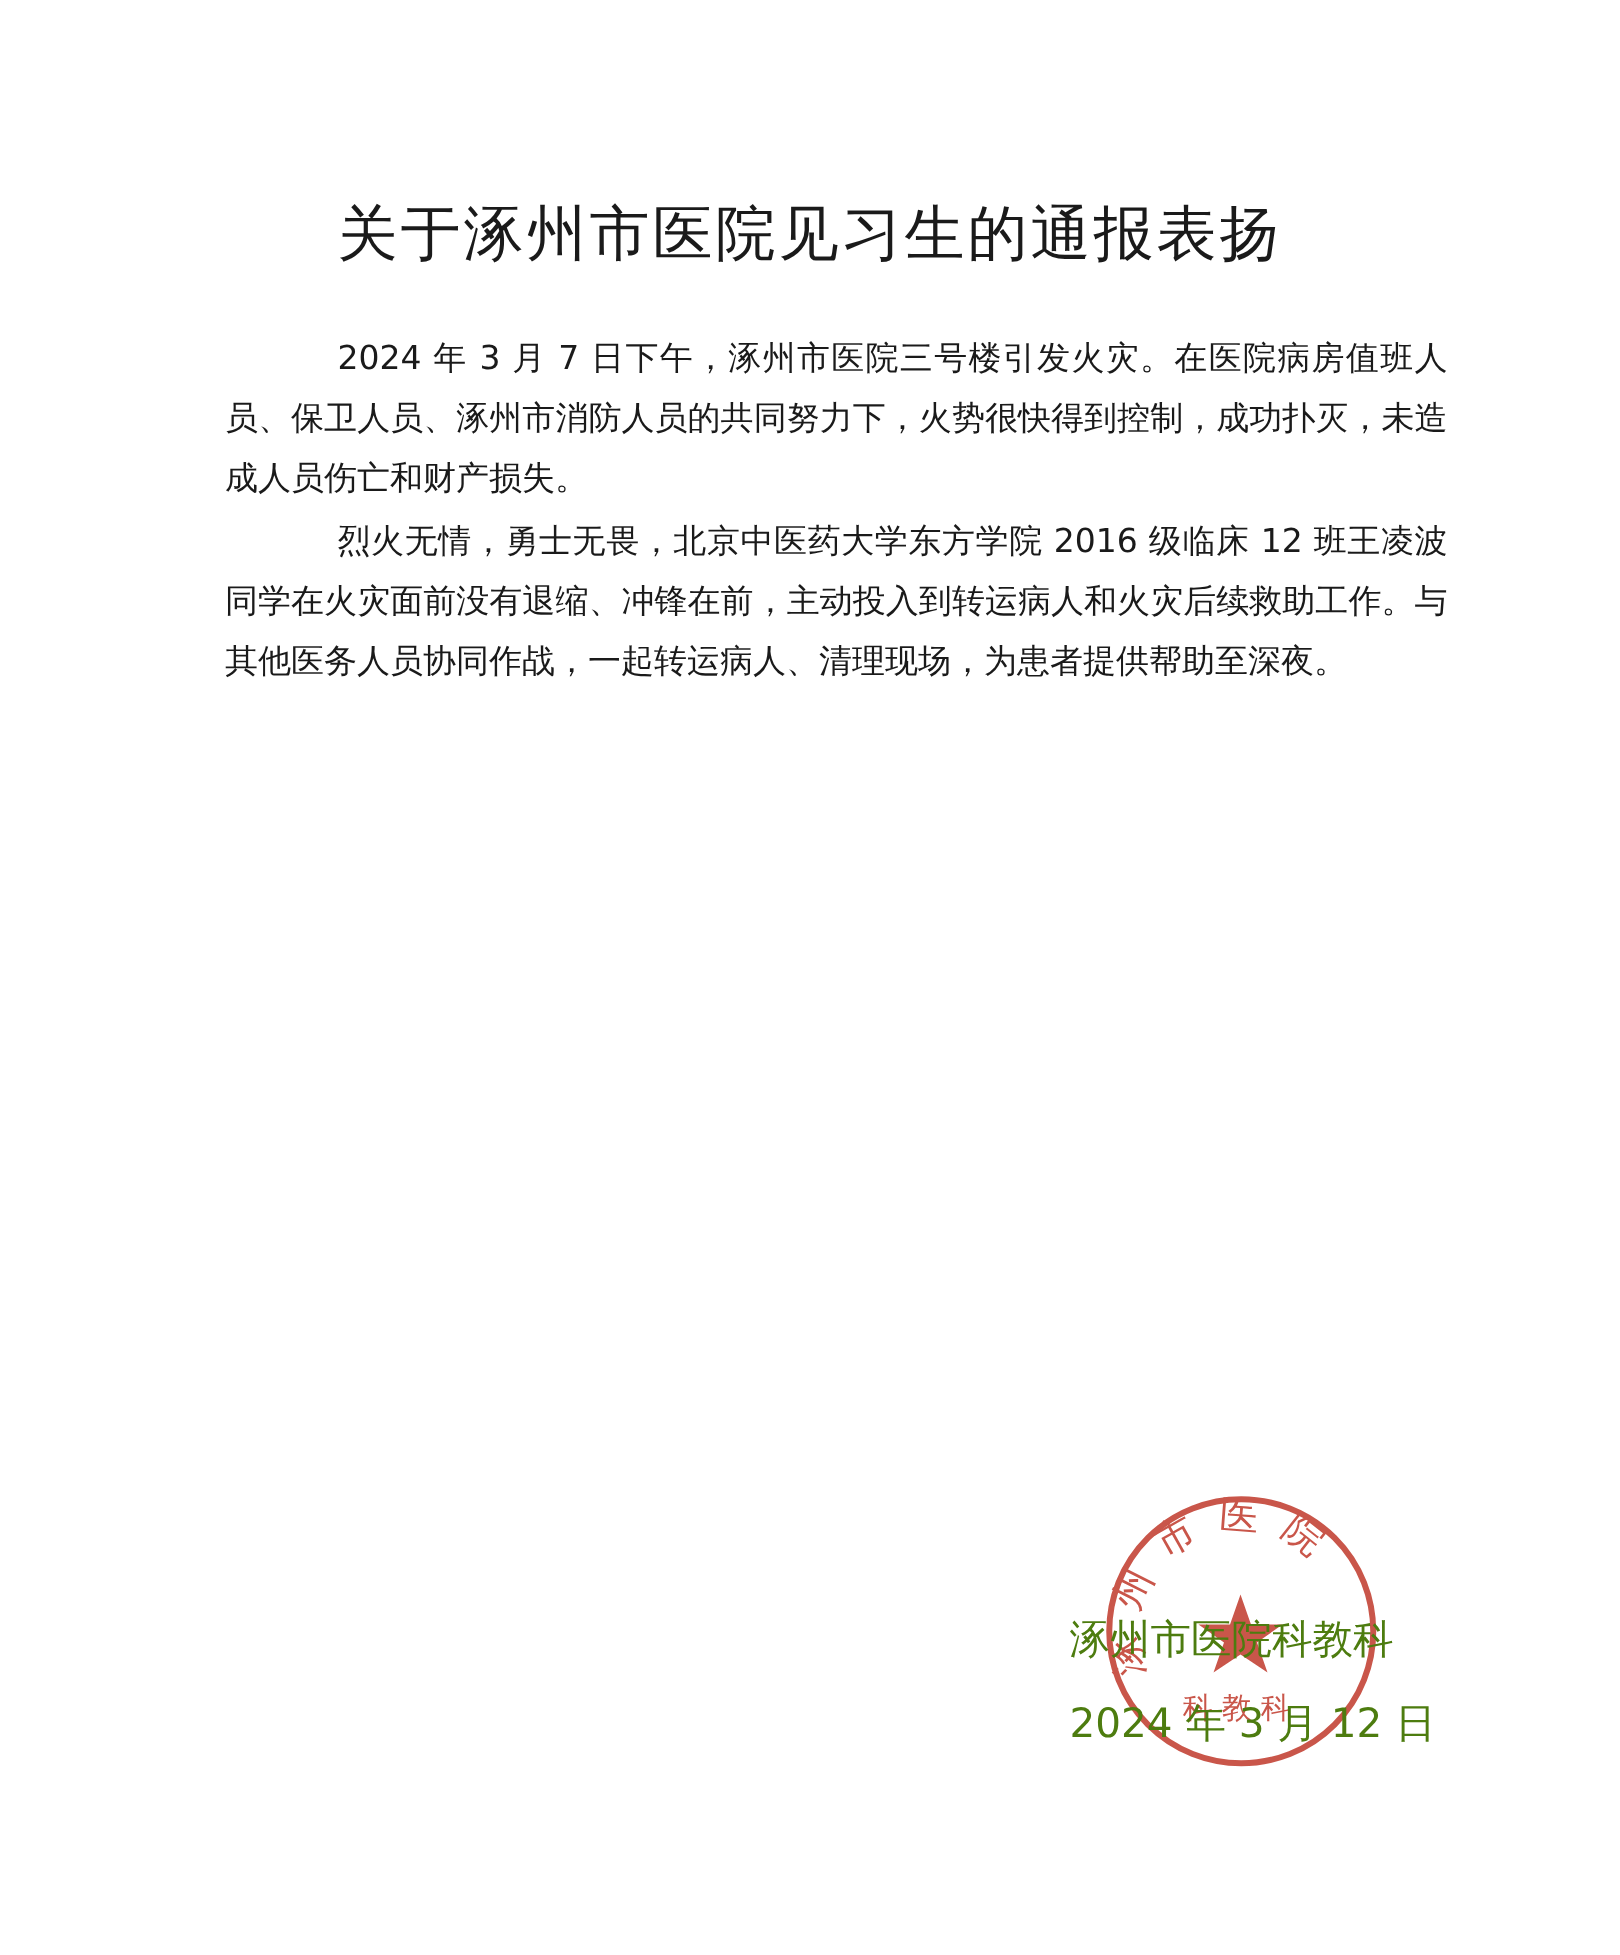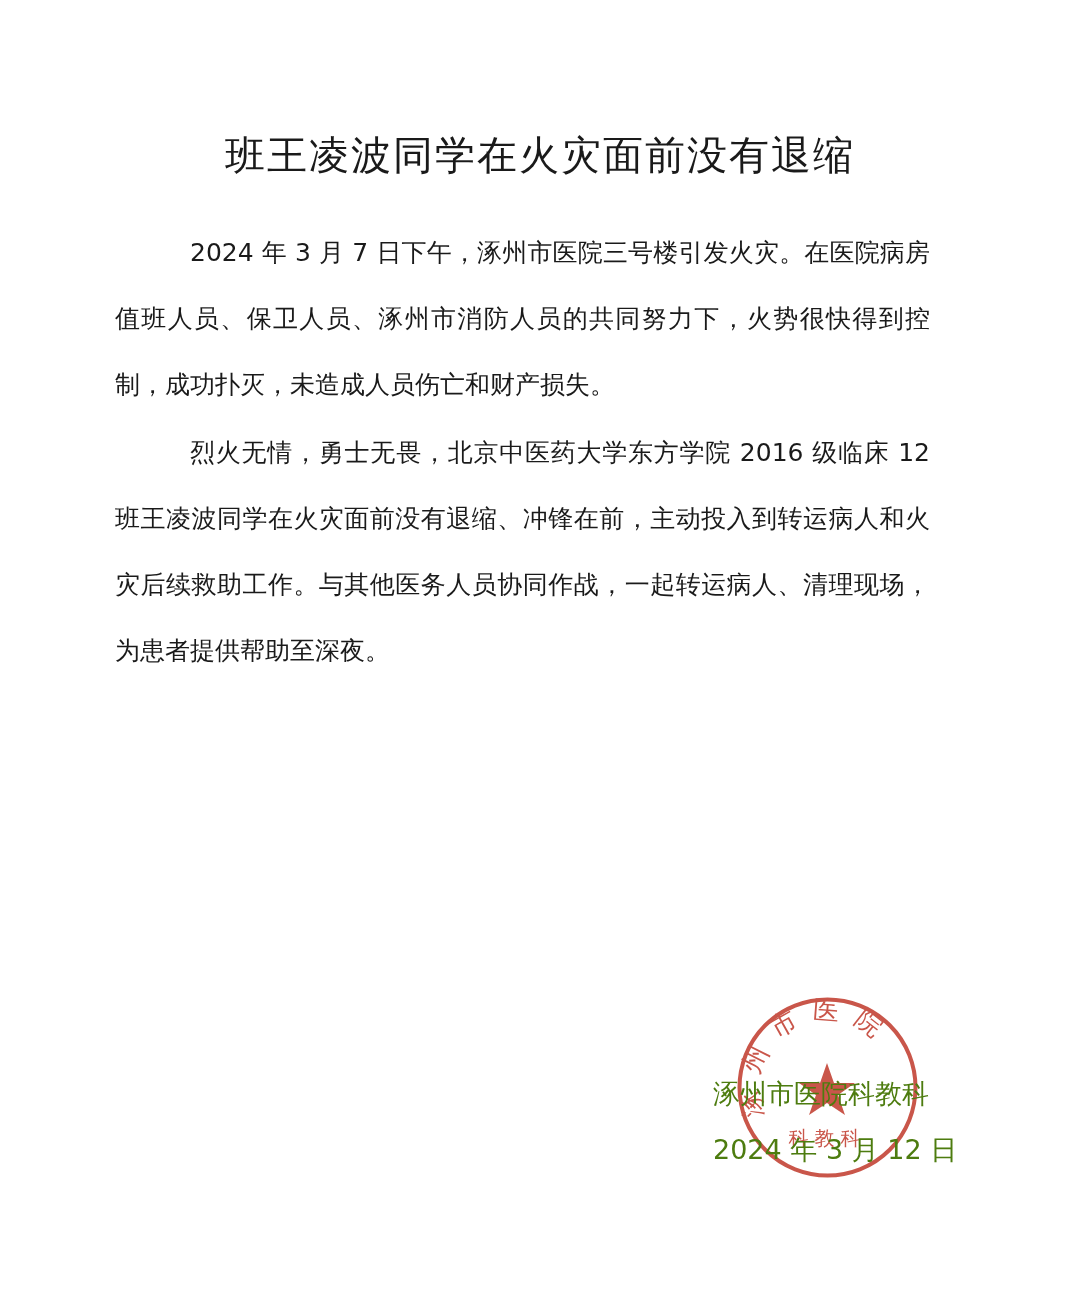--- a/index.html
+++ b/index.html
@@ -1,31 +1,31 @@
 <!DOCTYPE html>
 <html><head>
 <meta charset="utf-8">
 <style>
   html, body { margin:0; padding:0; background:#ffffff; }
   body { width:1080px; height:1303px; position:relative; overflow:hidden;
          font-family:"DejaVu Serif","Liberation Serif",serif; color:#1a1a1a; }
   .title { position:absolute; top:128px; left:0; width:1080px; text-align:center;
            font-size:40px; letter-spacing:2px; font-family:"DejaVu Sans","Liberation Sans",sans-serif; font-weight:normal; }
-  .body { position:absolute; left:115px; top:220px; width:815px; font-size:25px; line-height:66px;
+  .body { position:absolute; left:150px; top:220px; width:815px; font-size:22px; line-height:40px;
           font-family:"DejaVu Sans","Liberation Sans",sans-serif; }
   .para { margin:0 0 0 0; text-indent:75px; text-align:justify; }
   .para + .para { margin-top:2px; }
   .sig { position:absolute; left:713px; top:1066px; font-size:27px; line-height:56px;
          font-family:"DejaVu Sans","Liberation Sans",sans-serif; color:#4d7c0f; z-index:2; }
   .stamp { position:absolute; left:735px; top:995px; width:185px; height:185px; z-index:1; opacity:0.85; }
 </style>
 </head>
 <body>
 
-<div class="title">班王凌波同学在火灾面前没有退缩</div>
+<div class="title">关于涿州市医院见习生的通报表扬</div>
 
 <div class="body">
   <p class="para">2024 年 3 月 7 日下午，涿州市医院三号楼引发火灾。在医院病房值班人员、保卫人员、涿州市消防人员的共同努力下，火势很快得到控制，成功扑灭，未造成人员伤亡和财产损失。</p>
   <p class="para">烈火无情，勇士无畏，北京中医药大学东方学院 2016 级临床 12 班王凌波同学在火灾面前没有退缩、冲锋在前，主动投入到转运病人和火灾后续救助工作。与其他医务人员协同作战，一起转运病人、清理现场，为患者提供帮助至深夜。</p>
 </div>
 
 <svg class="stamp" viewBox="0 0 185 185">
   <circle cx="92.5" cy="92.5" r="88" fill="none" stroke="#c0392b" stroke-width="4"></circle>
   <defs>
     <path id="arc" d="M 30 120 A 68 68 0 1 1 158 110"></path>

